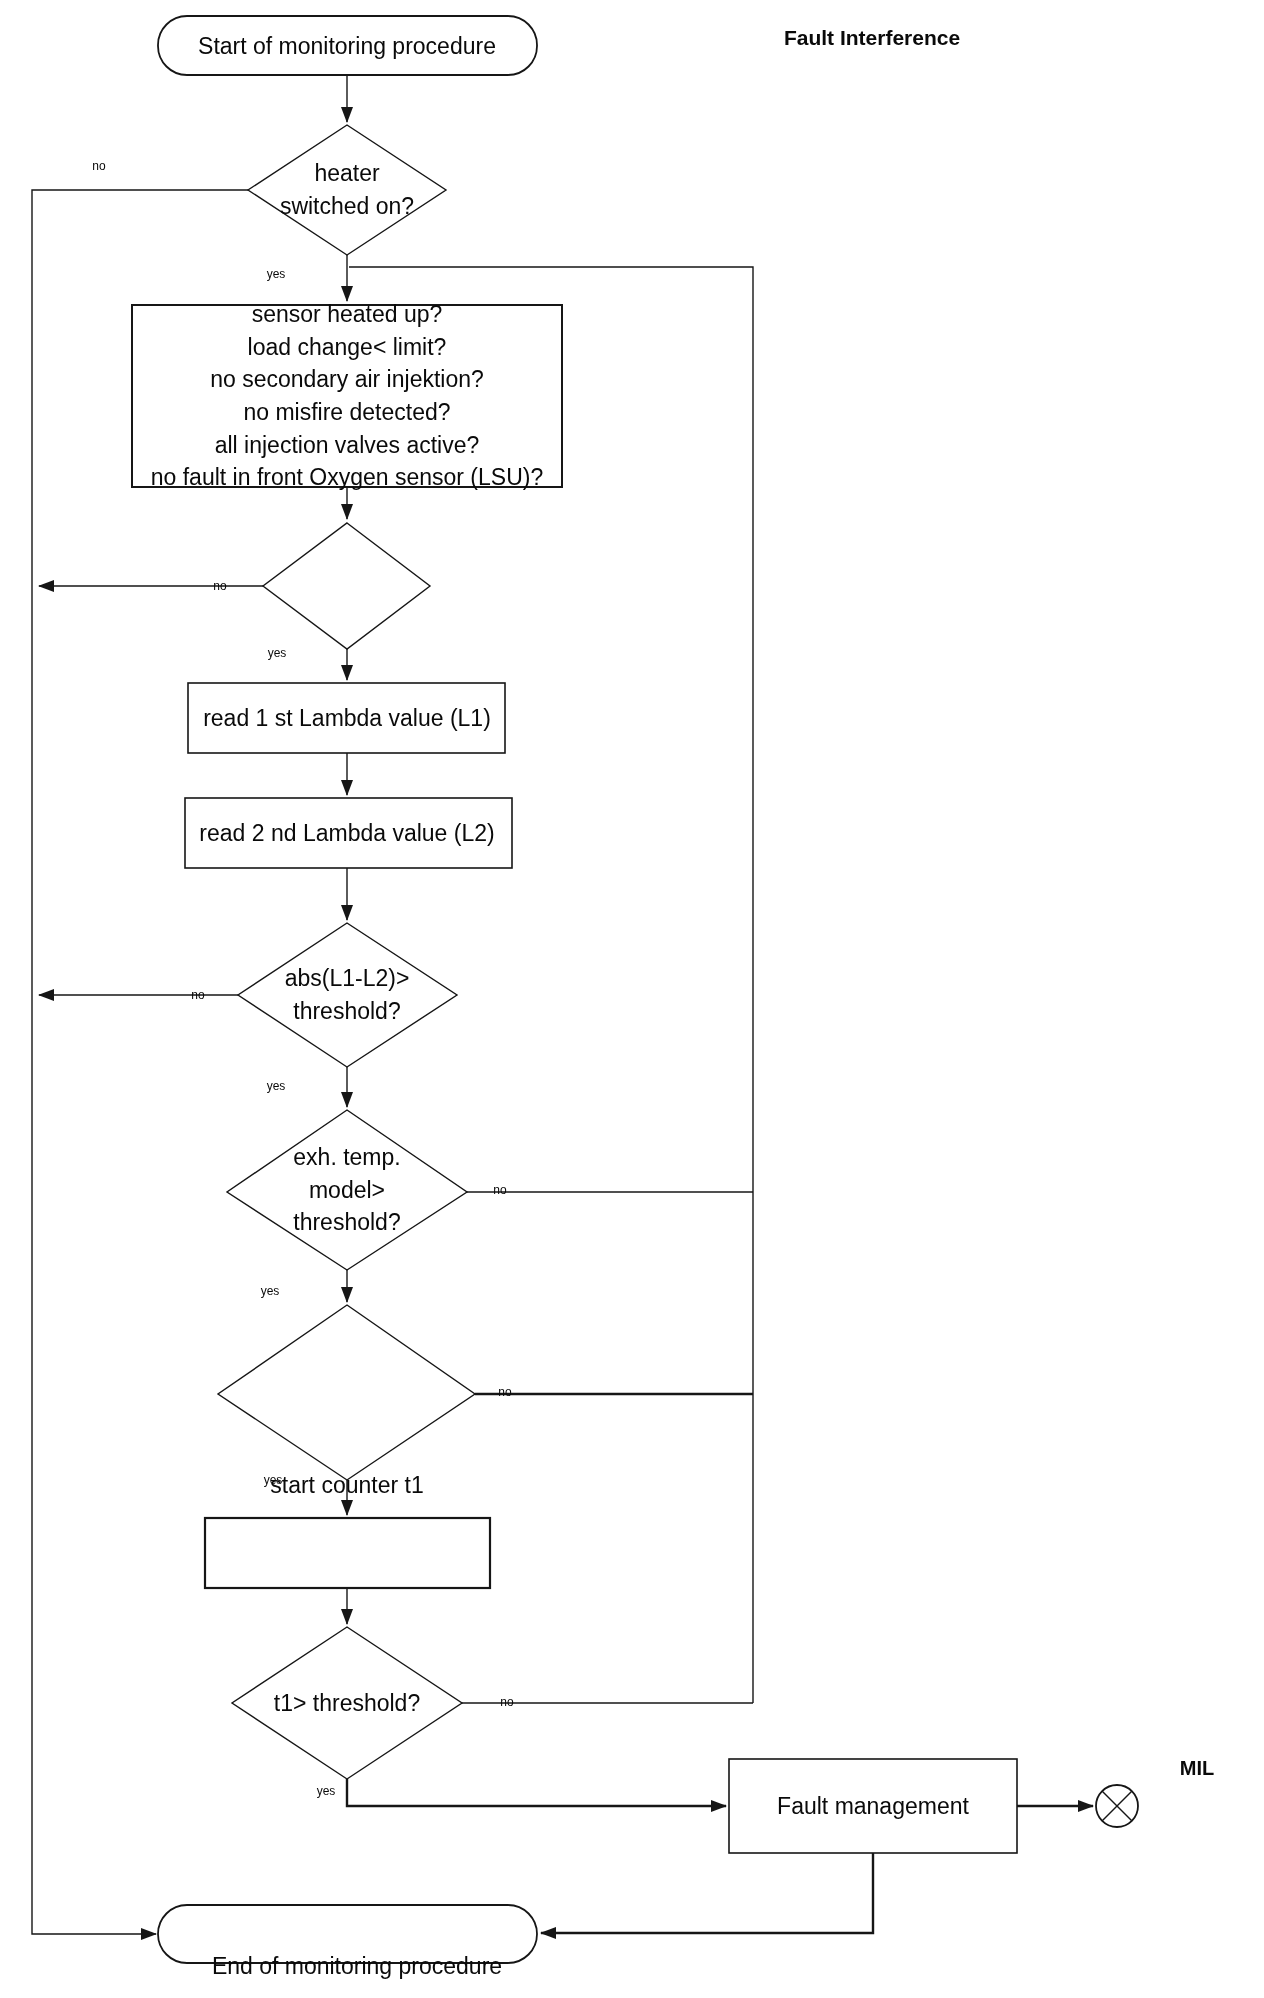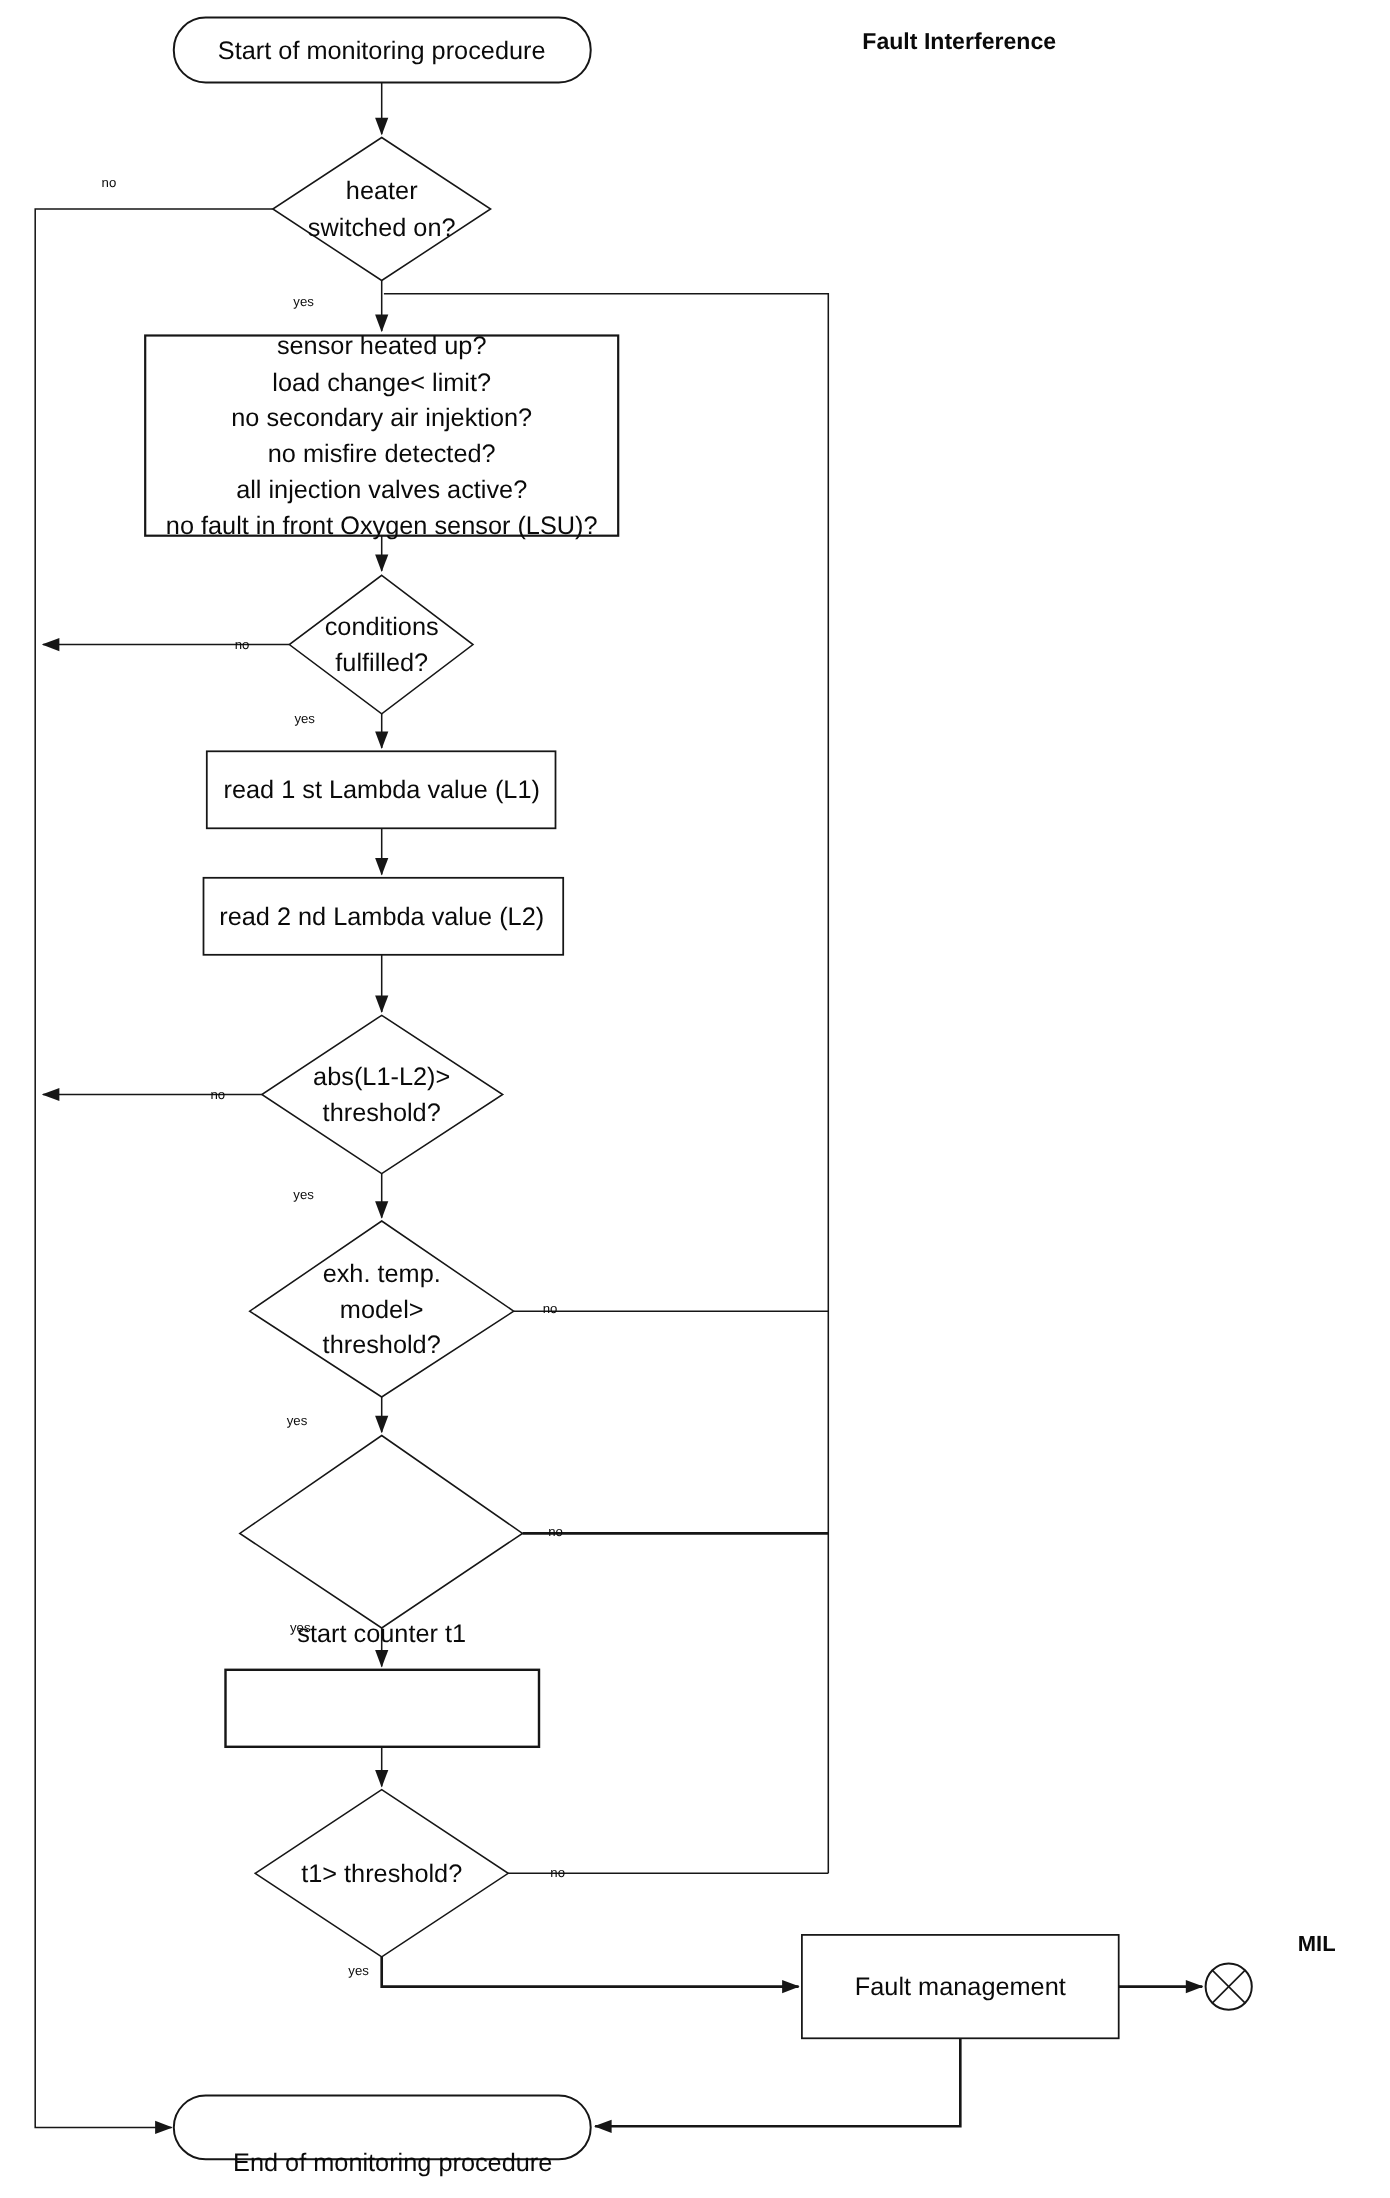--- a/index.html
+++ b/index.html
@@ -76,22 +76,20 @@
 
   <div class="lbl" style="left:347px;top:46px;width:360px;">Start of monitoring procedure</div>
   <div class="lbl" style="left:347px;top:190px;width:220px;">heater
 switched on?</div>
   <div class="lbl" style="left:347px;top:396px;width:424px;">sensor heated up?
 load change&lt; limit?
 no secondary air injektion?
 no misfire detected?
 all injection valves active?
 no fault in front Oxygen sensor (LSU)?</div>
-  <div class="lbl" style="left:347px;top:586px;width:200px;">conditions
-fulfilled?</div>
   <div class="lbl" style="left:347px;top:718px;width:310px;">read 1 st Lambda value (L1)</div>
   <div class="lbl" style="left:347px;top:833px;width:320px;">read 2 nd Lambda value (L2)</div>
   <div class="lbl" style="left:347px;top:995px;width:220px;">abs(L1-L2)&gt;
 threshold?</div>
   <div class="lbl" style="left:347px;top:1190px;width:220px;">exh. temp.
 model&gt;
 threshold?</div>
   <div class="lbl" style="left:347px;top:1485px;width:270px;">start counter t1</div>
   <div class="lbl" style="left:347px;top:1703px;width:220px;">t1&gt; threshold?</div>
   <div class="lbl" style="left:873px;top:1806px;width:270px;">Fault management</div>

